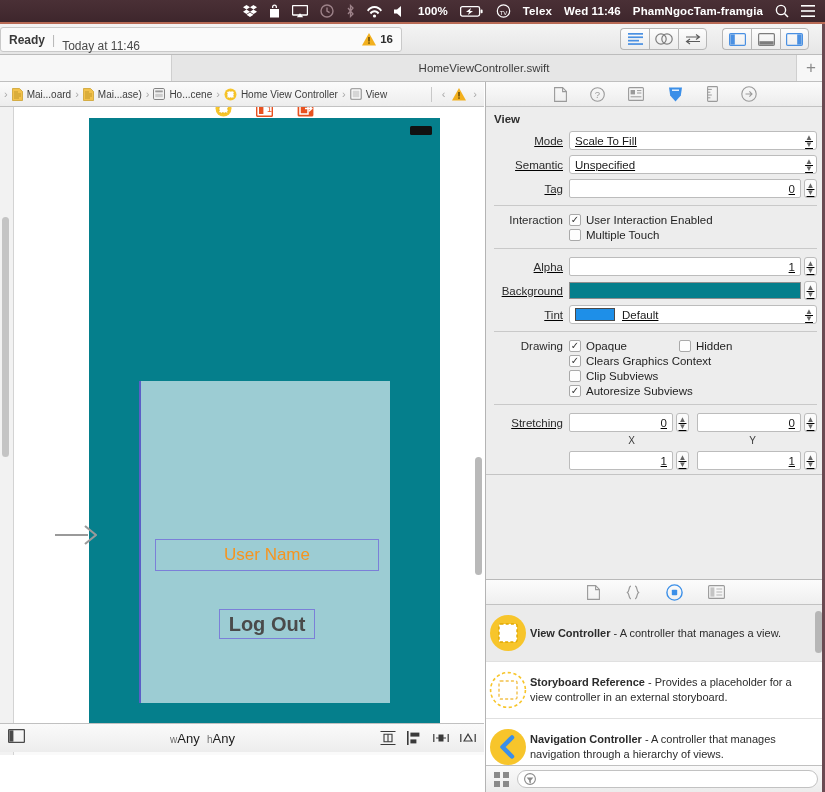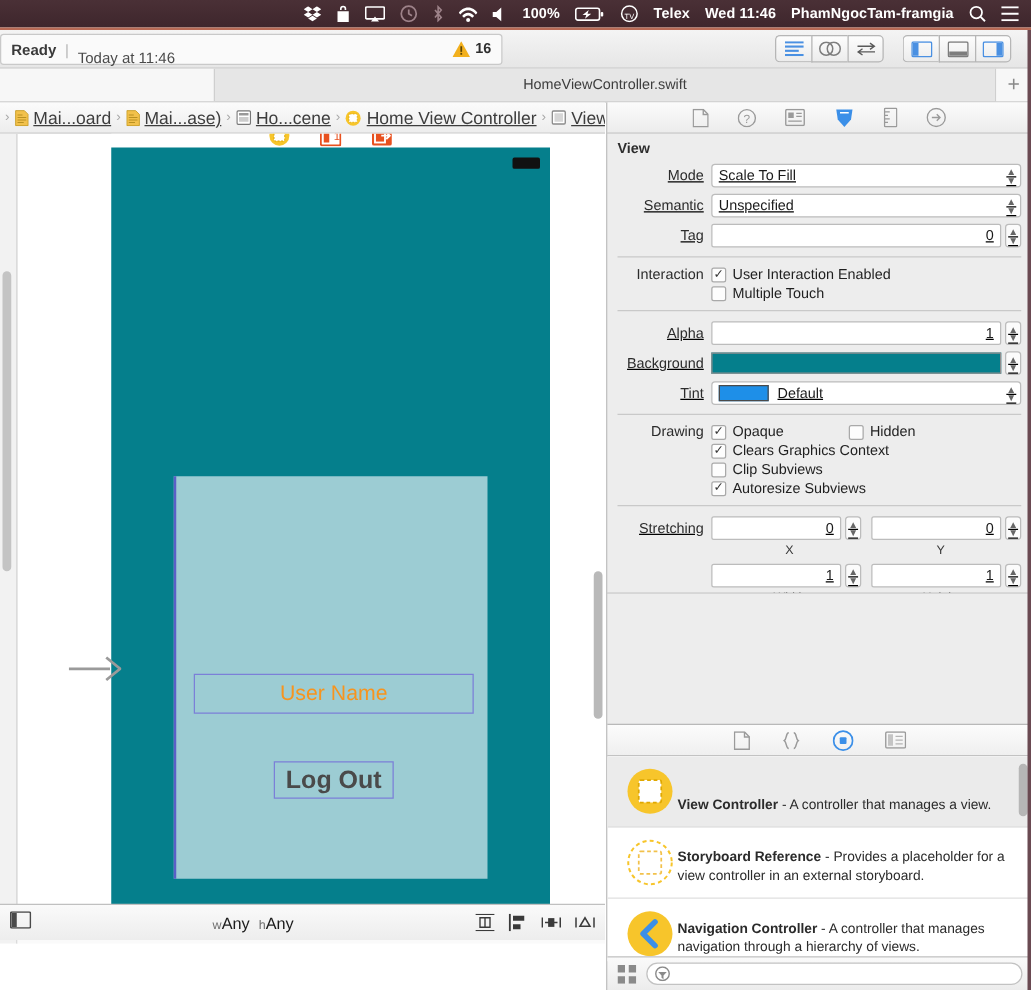--- a/index.html
+++ b/index.html
@@ -73,21 +73,21 @@
   
   .jumpbar {
     position: absolute; top: 82px; left: 0; width: 484px; height: 25px;
     background: linear-gradient(to bottom,#fbfbfb,#ededed);
     border-bottom: 1px solid #c2c2c2;
     display: flex; align-items: center; font-size: 11px; color: #3d3d3d;
     padding-left: 1px; overflow: hidden; white-space: nowrap;
   }
   .chev { color: #a8a8a8; font-size: 11px; padding: 0 3px; }
   .crumb { display: flex; align-items: center; gap: 4px; padding: 0 1px; }
-  .crumb-label { font-size: 14px; text-decoration: underline; }
+  .crumb-label { font-size: 10px; }
   .jb-right { margin-left: auto; display: flex; align-items: center; gap: 4px; padding-right: 4px; }
   .jb-div { width: 1px; height: 15px; background: #c8c8c8; margin: 0 3px; }
 
   
   .canvas {
     position: absolute; top: 107px; left: 0; width: 484px; height: 648px;
     background: #fff; overflow: hidden;
   }
   .canvas-left-gutter {
     position: absolute; left: 0; top: 0; width: 14px; height: 648px;
@@ -212,21 +212,21 @@
   .insp-blank { background: #ededed; height: 104px; }
 
   
   .lib-tabs {
     height: 26px; background: linear-gradient(to bottom,#fcfcfc,#efefef);
     border-top: 1px solid #b9b9b9; border-bottom: 1px solid #c2c2c2;
     display: flex; align-items: center; justify-content: center; gap: 25px;
   }
   .lib-list { background: #fff; height: 164px; position: relative; overflow: hidden; }
   .lib-item {
-    display: flex; align-items: flex-end; padding: 9px 12px 9px 12px;
+    display: flex; align-items: center; padding: 9px 12px 9px 0;
     border-bottom: 1px solid #e0e0e0; min-height: 56px;
   }
   .lib-item.sel { background: #ebebeb; }
   .lib-icon { width: 44px; flex: none; display: flex; justify-content: center; }
   .lib-text { font-size: 11px; color: #2b2b2b; line-height: 1.35; }
   .lib-text b { font-weight: bold; }
   .lib-scroll {
     position: absolute; right: 3px; top: 6px; width: 7px; height: 42px;
     background: #b6b6b6; border-radius: 4px;
   }

